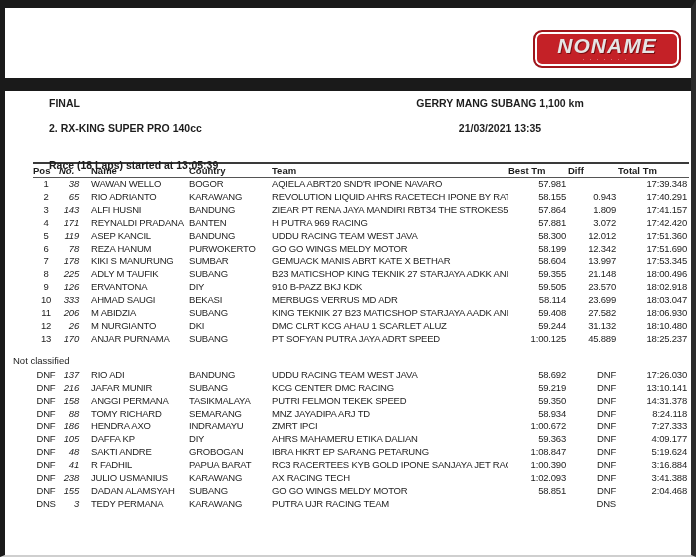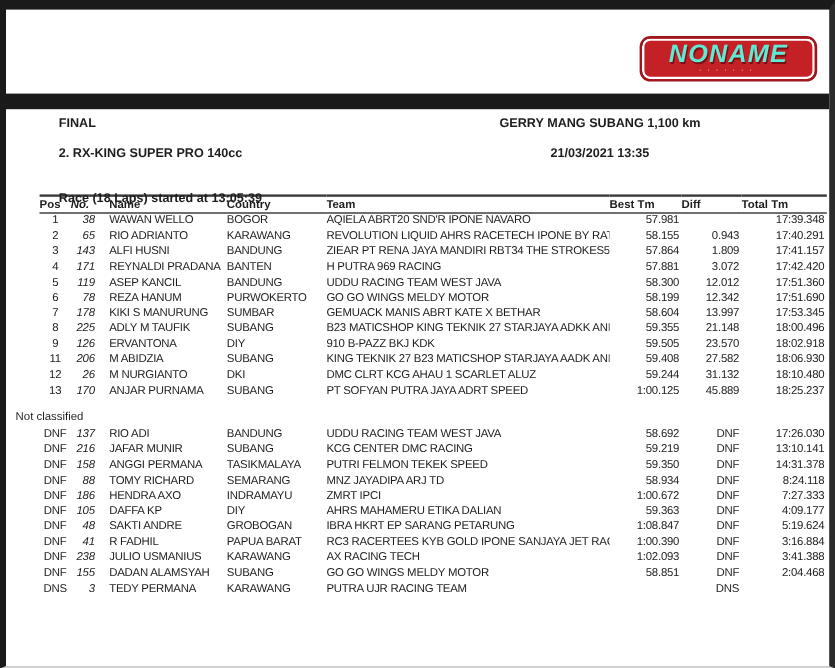--- a/index.html
+++ b/index.html
@@ -22,21 +22,21 @@
     position:absolute;right:10px;top:22px;
     width:148px;height:38px;
     background:#c42127;
     border:2px solid #9e151b;
     border-radius:9px;
     box-shadow:inset 0 0 0 2px #ffffff;
     box-sizing:border-box;
     display:flex;flex-direction:column;align-items:center;justify-content:center;
   }
   .logo-text{
-    color:#5eead4;font-weight:bold;font-style:italic;
+    color:#e5e5e5;font-weight:bold;font-style:italic;
     font-size:21px;letter-spacing:1px;line-height:20px;
     text-shadow:1px 1px 0 #7a0e12;
     white-space:nowrap;
   }
   .logo-dots{
     color:#ffffff;font-size:6px;letter-spacing:5px;line-height:5px;
     margin-top:1px;white-space:nowrap;
   }
   .bar{height:7px;background:#1a1a1a;}
   .bar2{height:6px;background:#1a1a1a;}
@@ -210,20 +210,30 @@
           <td class="col-pos">9</td>
           <td class="col-no">126</td>
           <td class="col-name">ERVANTONA</td>
           <td class="col-country">DIY</td>
           <td class="col-team">910 B-PAZZ BKJ KDK</td>
           <td class="col-best">59.505</td>
           <td class="col-diff">23.570</td>
           <td class="col-total">18:02.918</td>
         </tr>
         <tr>
+          <td class="col-pos">10</td>
+          <td class="col-no">333</td>
+          <td class="col-name">AHMAD SAUGI</td>
+          <td class="col-country">BEKASI</td>
+          <td class="col-team">MERBUGS VERRUS MD ADR</td>
+          <td class="col-best">58.114</td>
+          <td class="col-diff">23.699</td>
+          <td class="col-total">18:03.047</td>
+        </tr>
+        <tr>
           <td class="col-pos">11</td>
           <td class="col-no">206</td>
           <td class="col-name">M ABIDZIA</td>
           <td class="col-country">SUBANG</td>
           <td class="col-team">KING TEKNIK 27 B23 MATICSHOP STARJAYA AADK ANI</td>
           <td class="col-best">59.408</td>
           <td class="col-diff">27.582</td>
           <td class="col-total">18:06.930</td>
         </tr>
         <tr>

